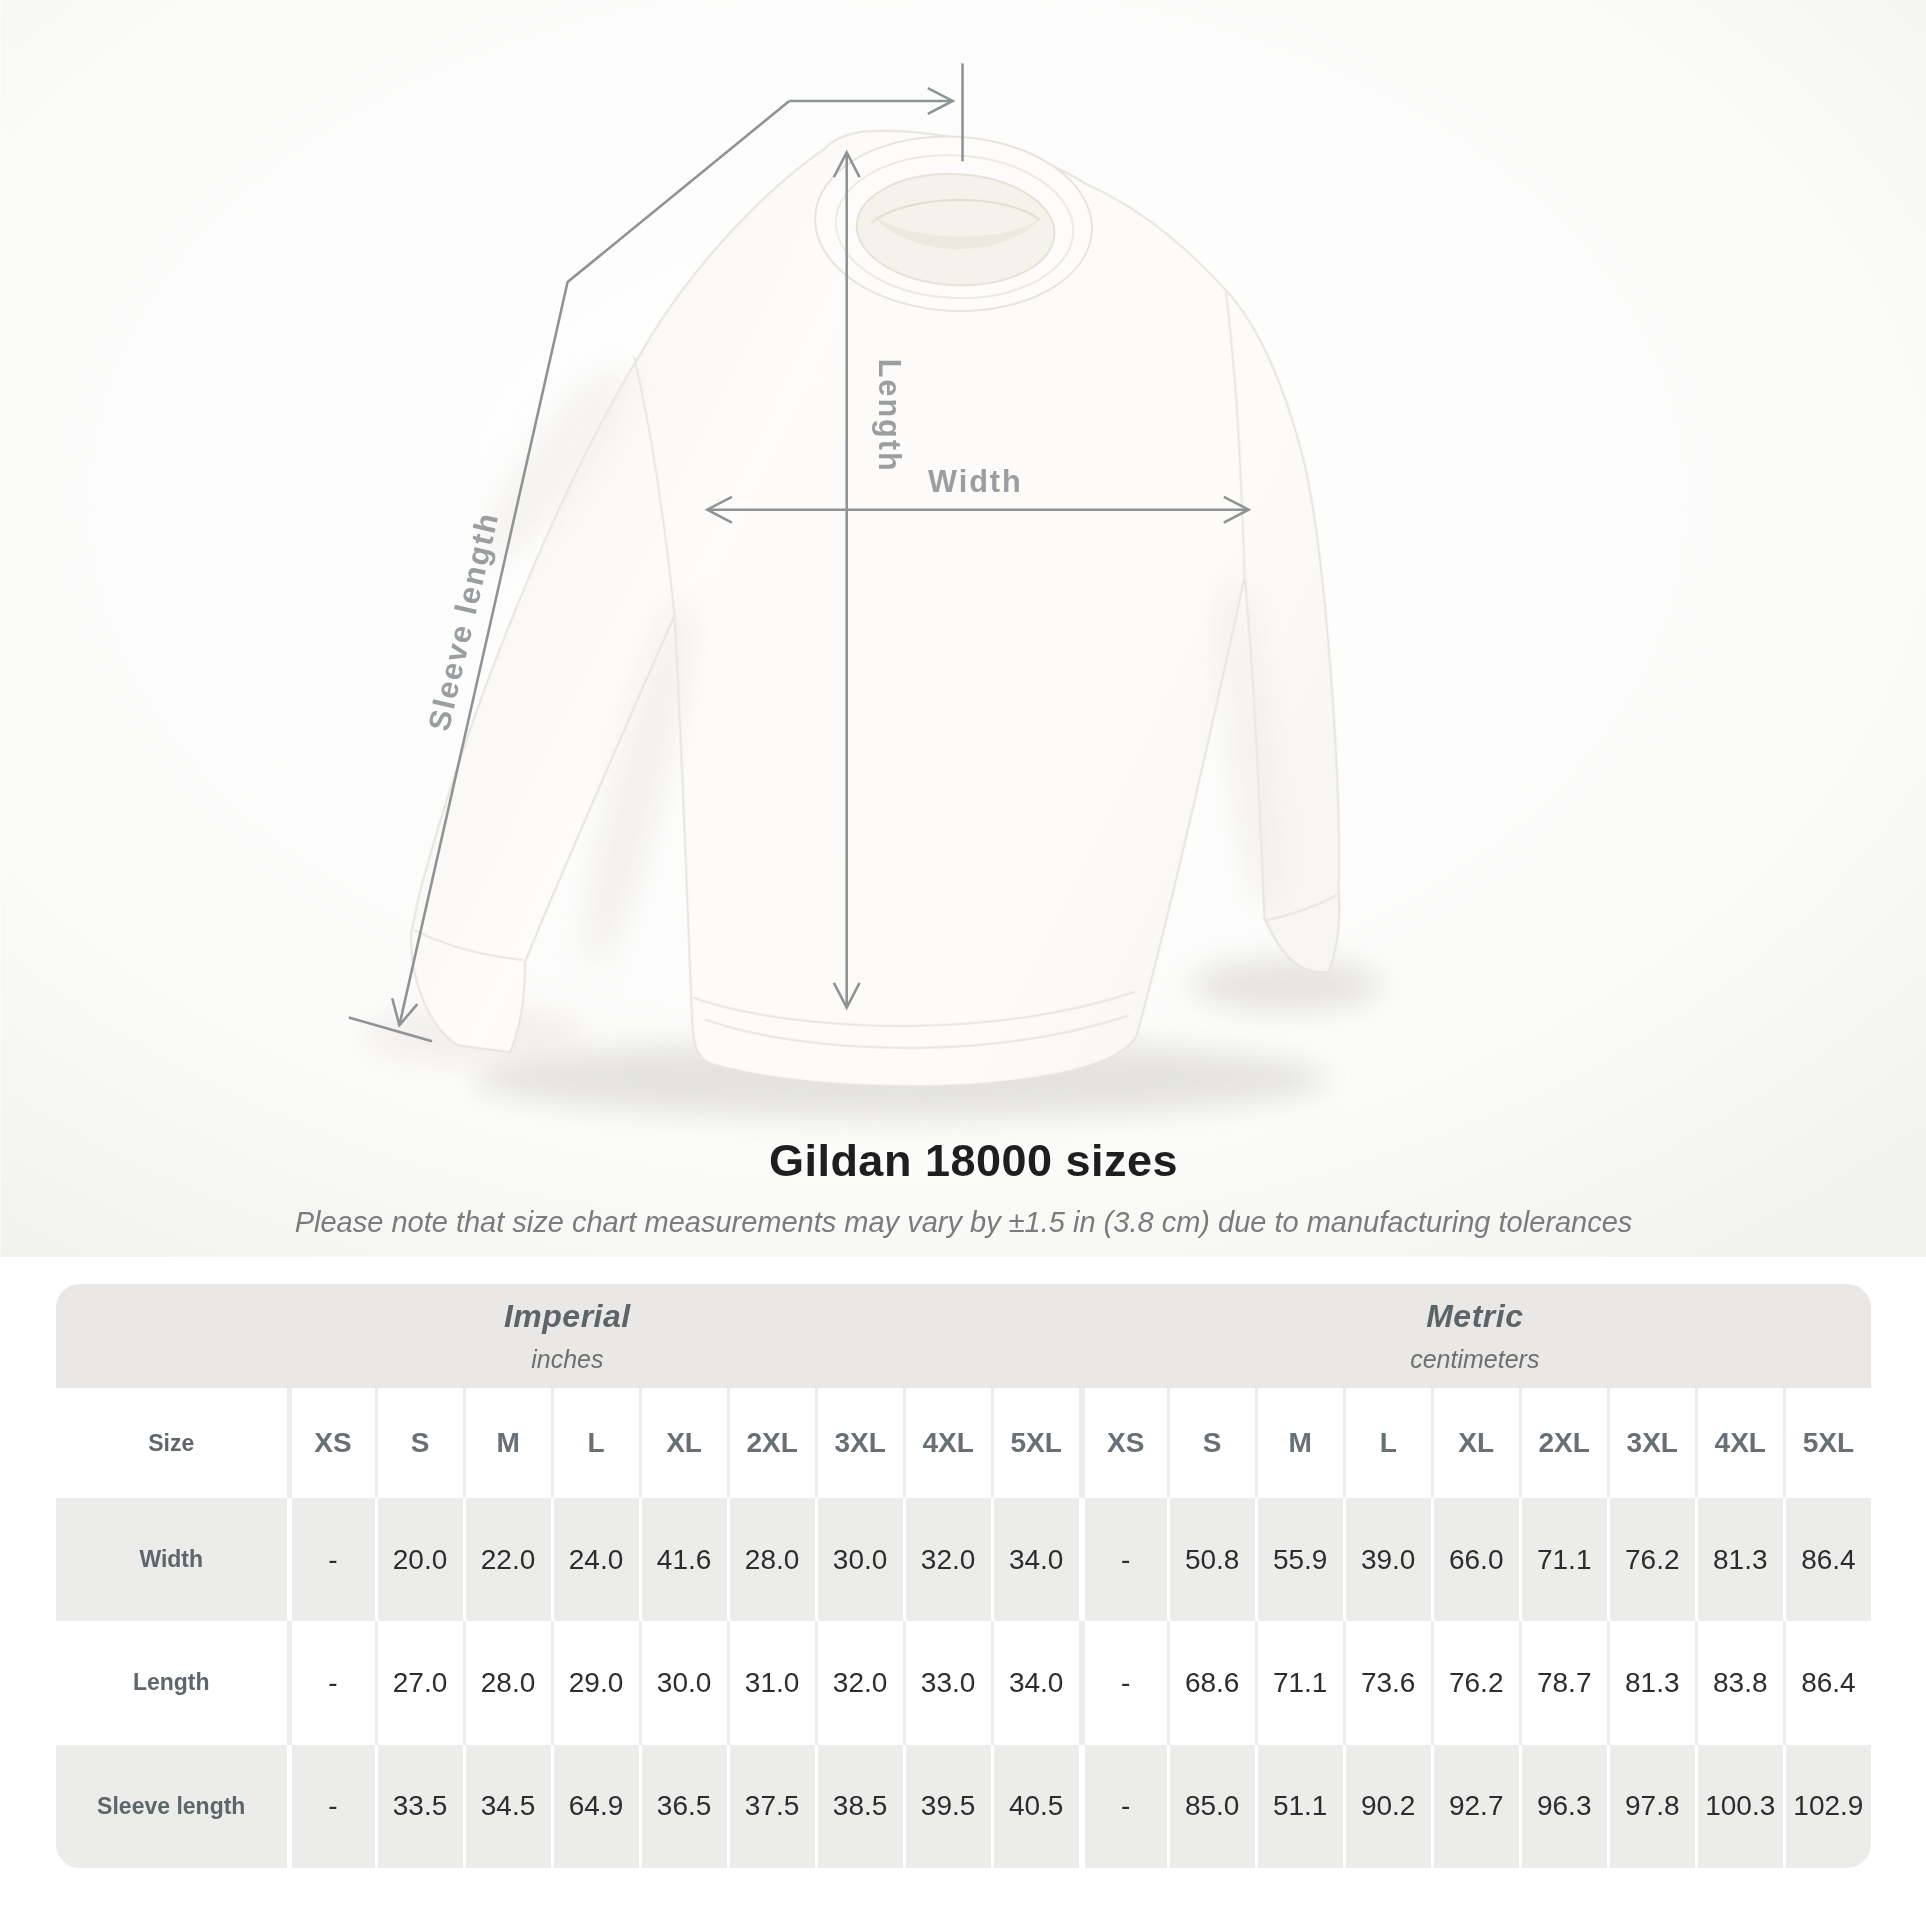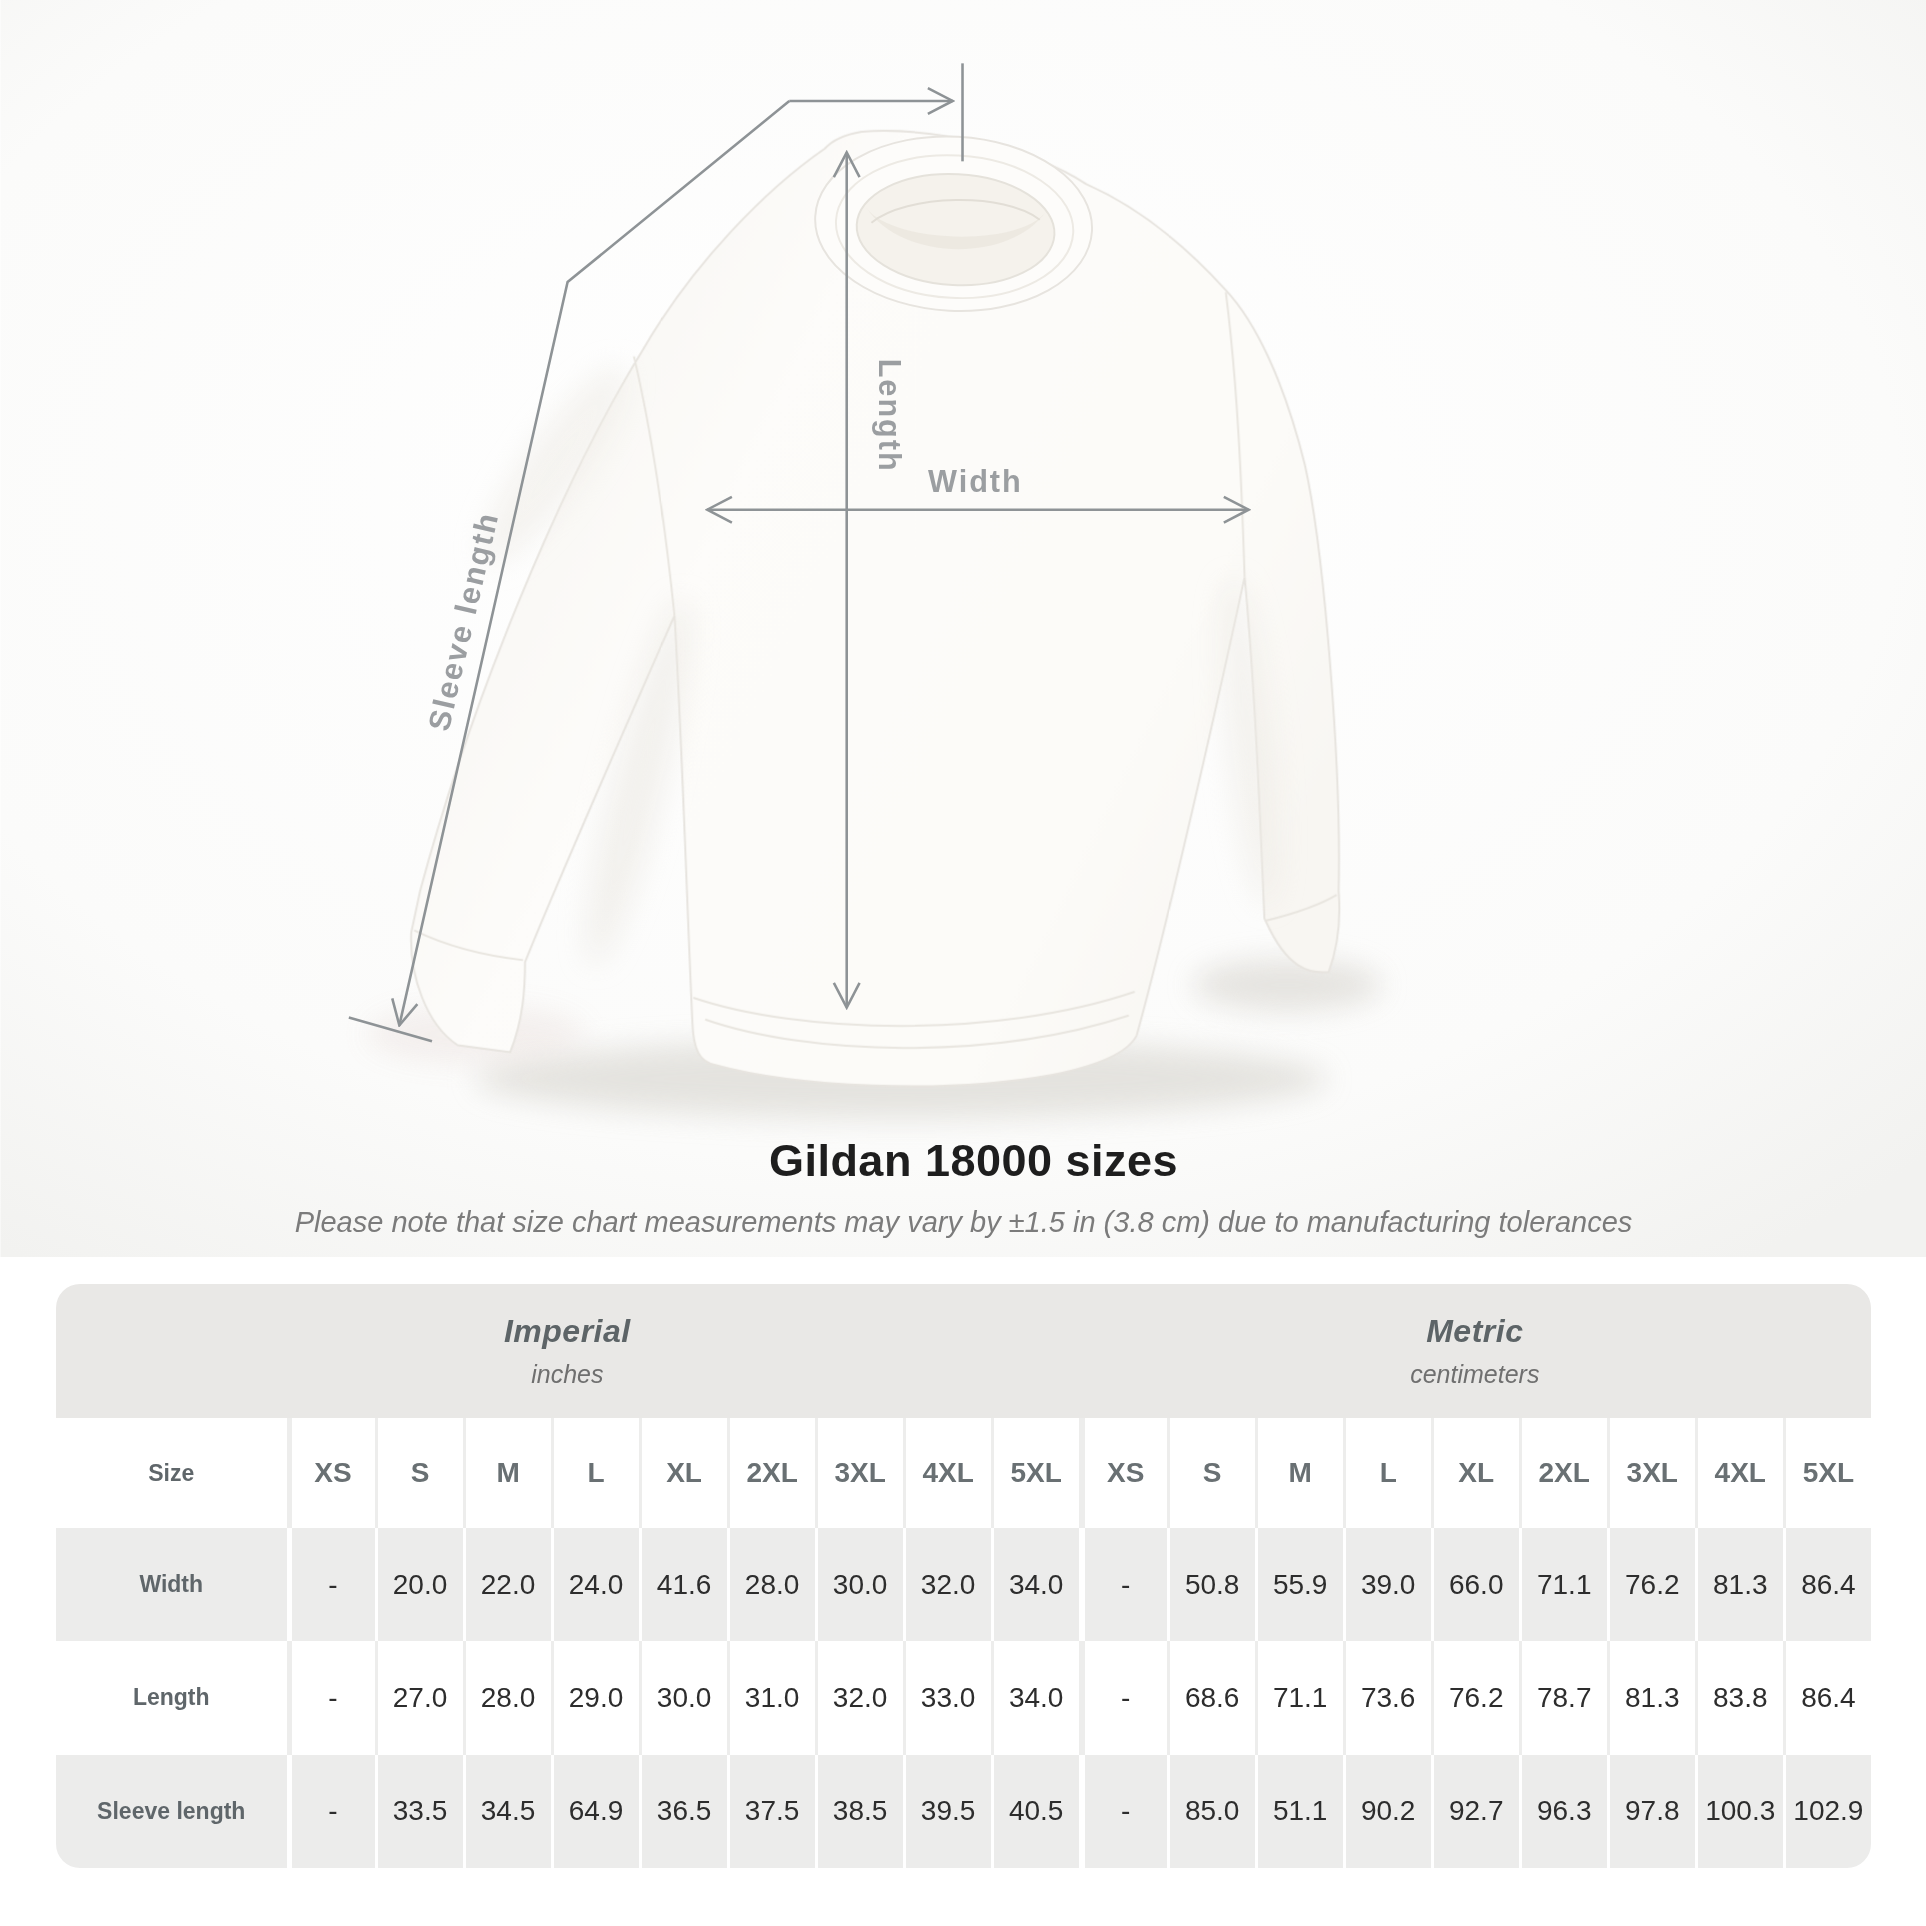--- a/index.html
+++ b/index.html
@@ -10,21 +10,21 @@
   
   .title{position:absolute;left:0;right:0;top:1135px;text-align:center;
          font-size:45px;font-weight:bold;color:#1e1e1e;letter-spacing:0.5px;padding-left:20px;}
   .subtitle{position:absolute;left:0;right:0;top:1206px;text-align:center;
          font-size:29px;font-style:italic;color:#7b7b7b;}
   
   .table-wrap{position:absolute;left:56px;top:1284px;width:1815px;height:584px;
               border-radius:24px;overflow:hidden;background:#fff;}
   table.sizes{width:100%;height:100%;border-collapse:separate;border-spacing:0;table-layout:fixed;}
   col.label-col{width:12.7%;}
-  tr.band-row{height:134px;}
+  tr.band-row{height:104px;}
   tr.size-row{height:110px;}
   tr.data-row{height:113px;}
   th,td{padding:0;text-align:center;vertical-align:middle;font-weight:normal;}
   .band-cell{background:#e9e8e6;border:none;}
   .group-name{font-size:32px;font-weight:bold;font-style:italic;color:#5d6467;letter-spacing:0.5px;}
   .group-unit{font-size:25px;font-style:italic;color:#6f6f6f;margin-top:10px;}
   tr.row-white th, tr.row-white td{background:#fff;border-left:3px solid #ededec;}
   tr.row-gray  th, tr.row-gray  td{background:#ececeb;border-left:3px solid #ffffff;}
   tr > :first-child{border-left:none !important;}
   .first-data-col{border-left-width:5px !important;}

